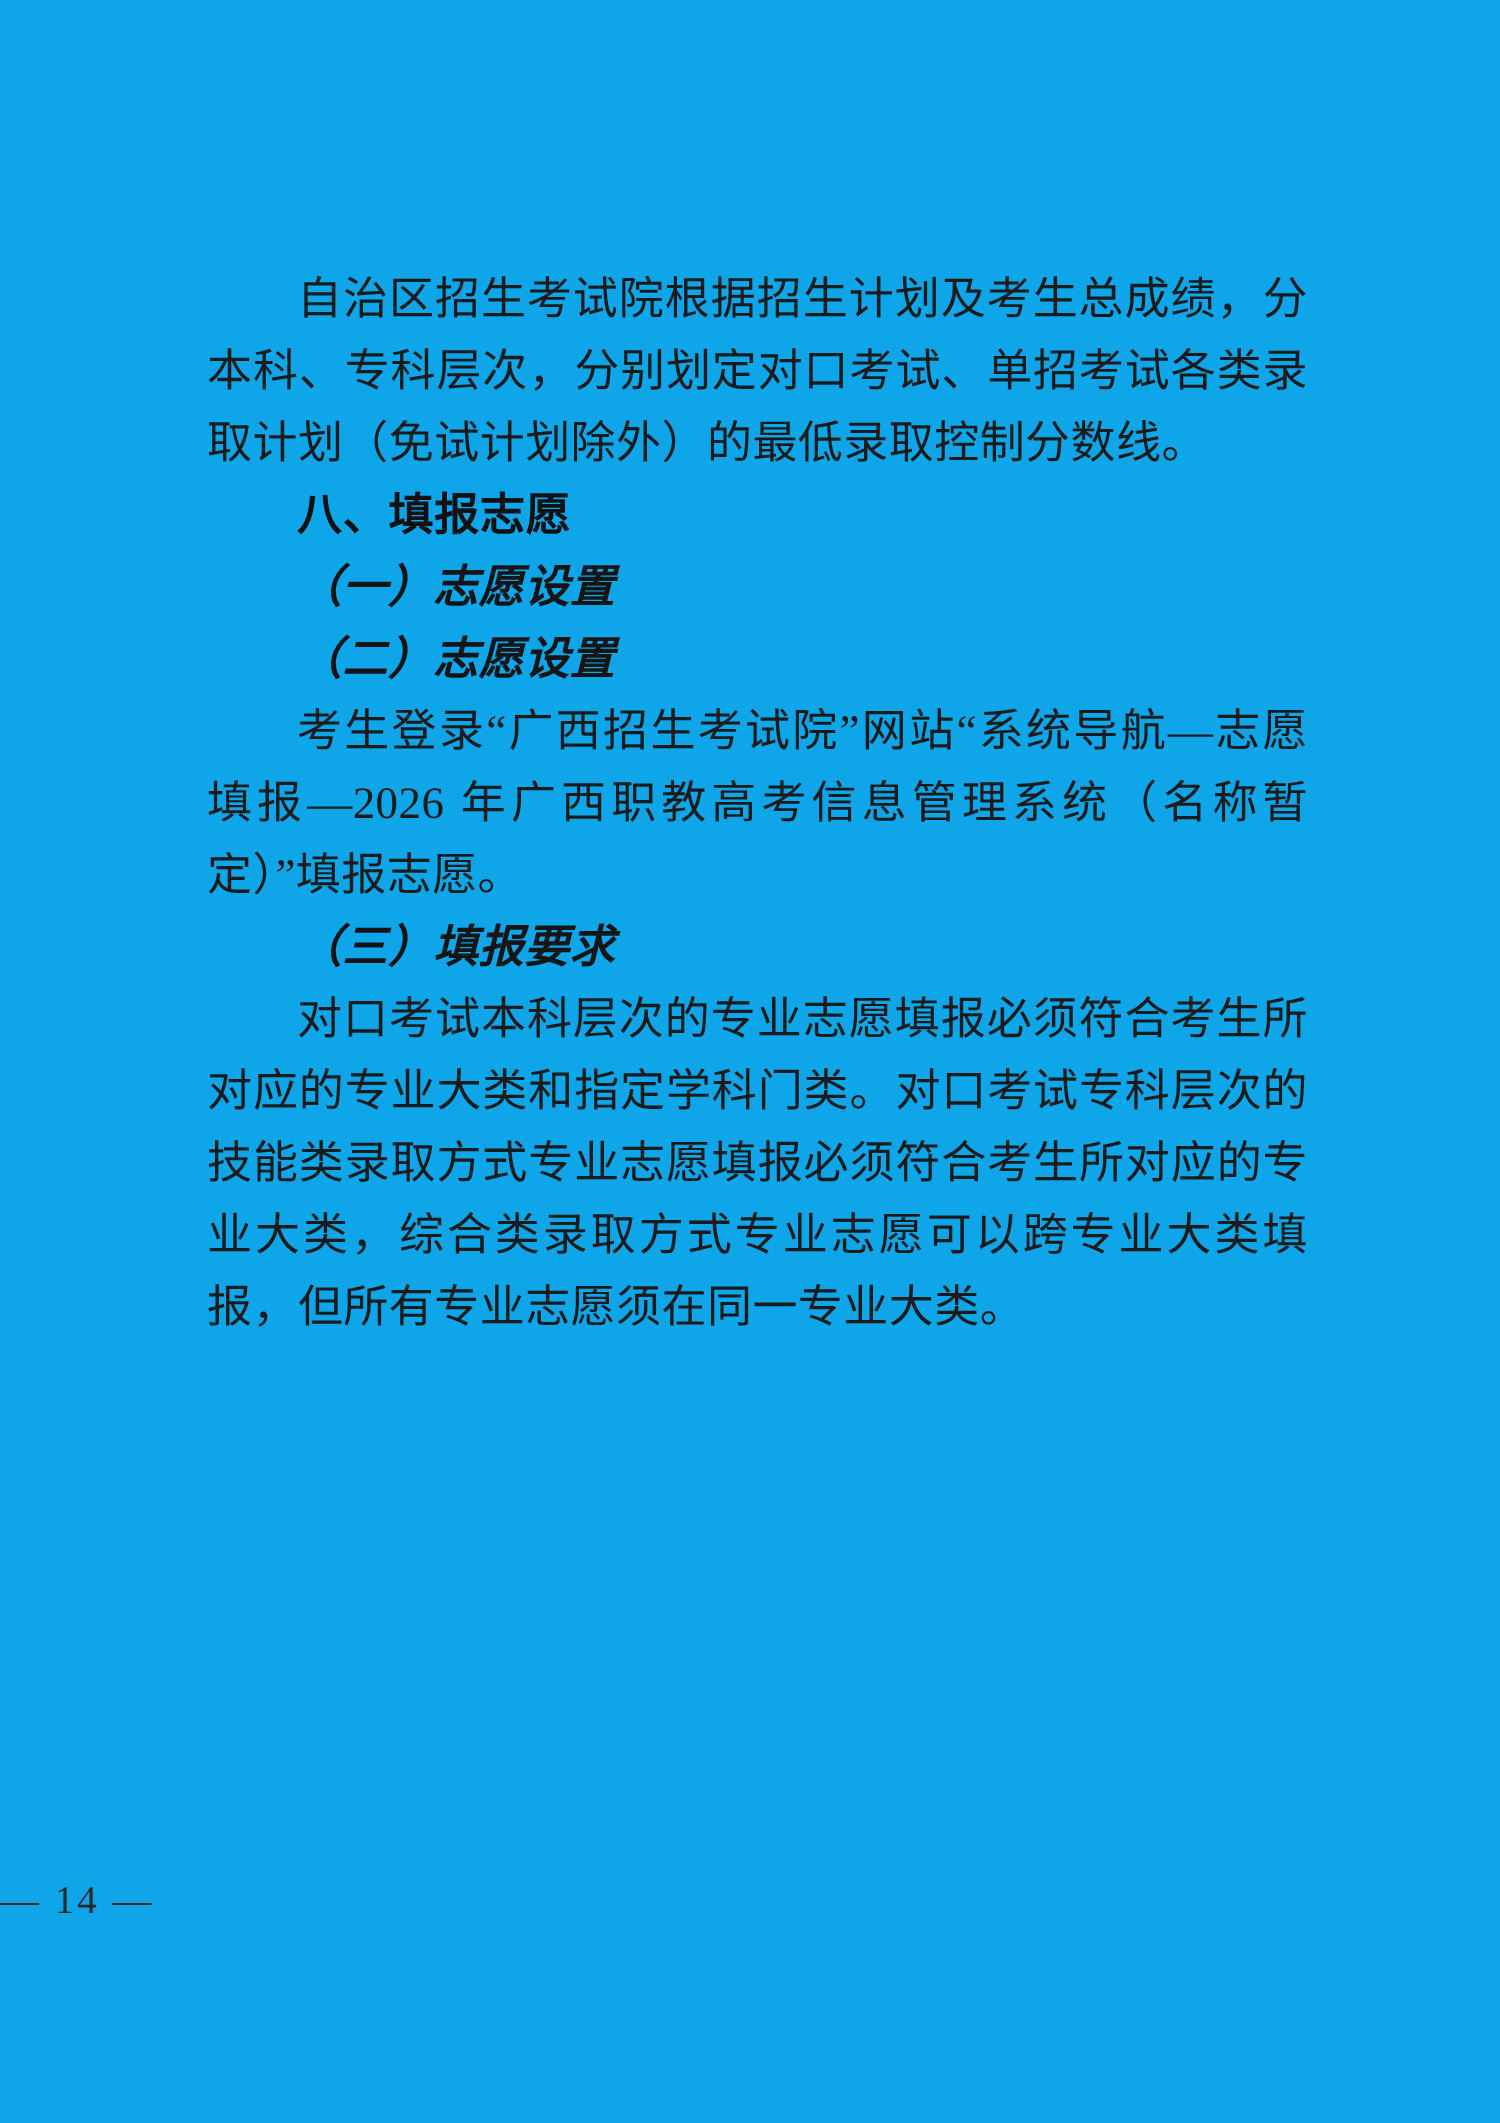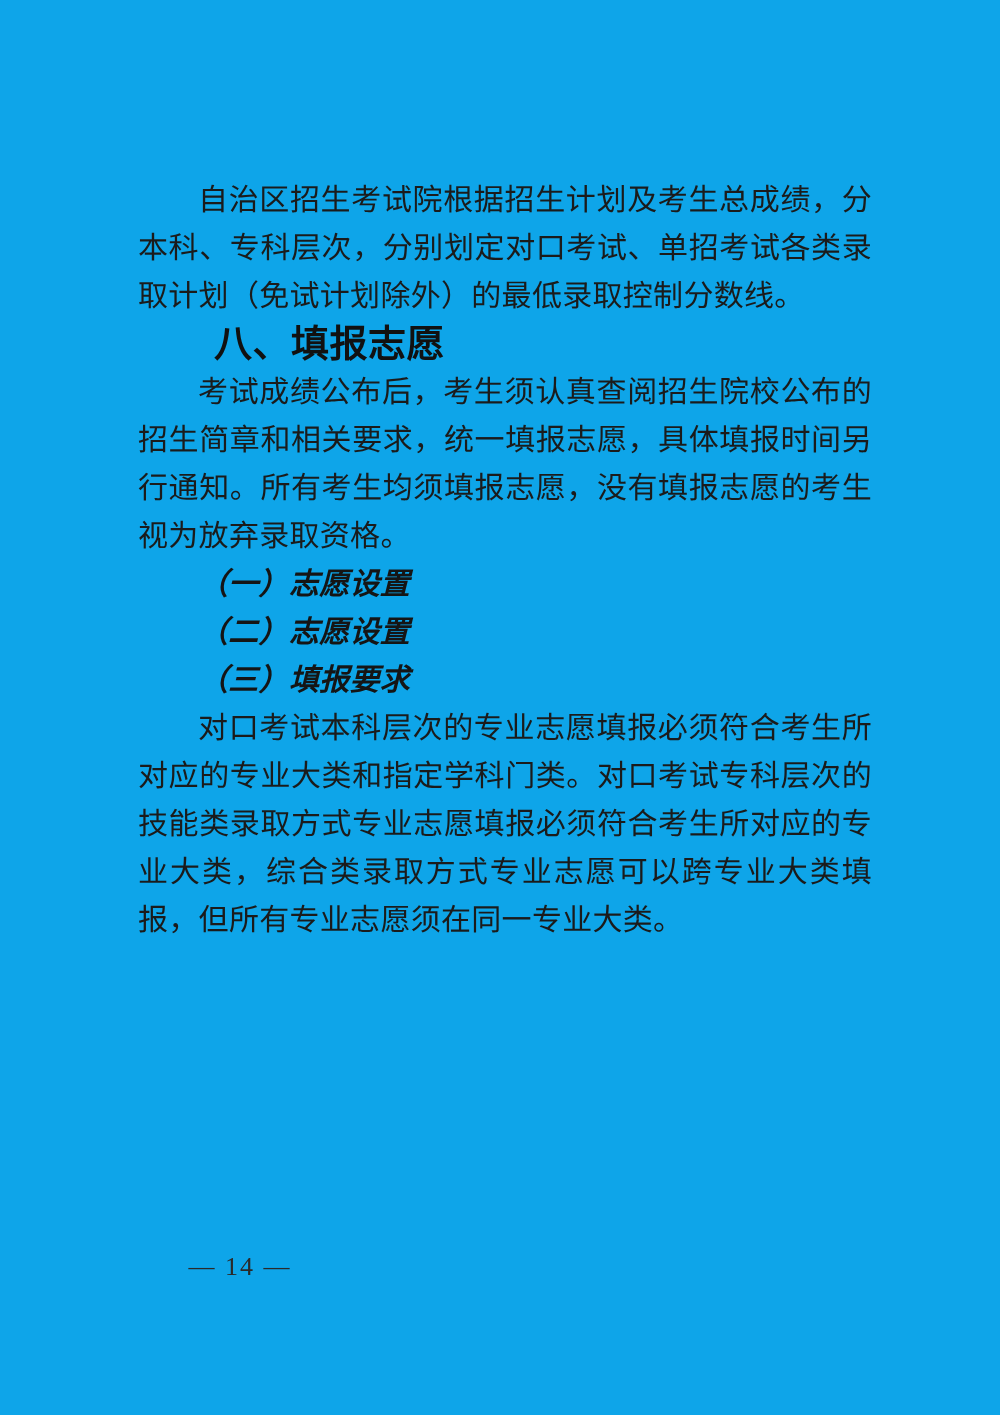--- a/index.html
+++ b/index.html
@@ -33,21 +33,21 @@
     text-justify: inter-character;
     text-indent: 2em;
     margin: 0;
     letter-spacing: 0.3px;
     word-break: break-all;
     -webkit-font-smoothing: antialiased;
   }
   
   .heading-major {
     font-family: "Liberation Sans", "DejaVu Sans", sans-serif;
-    font-size: 38px;
+    font-size: 30px;
     line-height: 48px;
     font-weight: 700;
     color: #111111;
     text-indent: 2em;
     margin: 0;
     letter-spacing: 0.5px;
   }
   
   .heading-sub {
     font-family: "Liberation Serif", "DejaVu Serif", serif;
@@ -59,45 +59,45 @@
     margin: 0;
     letter-spacing: 0.3px;
     font-style: italic;
   }
   
   .page-number {
     position: absolute;
     left: 0;
     top: 1252px;
     width: 480px;
-    text-align: center;
+    text-align: left;
     font-family: "Liberation Serif", "DejaVu Serif", serif;
     font-size: 26px;
     color: #2a2a2a;
     letter-spacing: 2px;
   }
 </style>
 </head>
 <body>
 
 <div class="page">
 
   <div class="content">
 
     <p class="para">自治区招生考试院根据招生计划及考生总成绩，分本科、专科层次，分别划定对口考试、单招考试各类录取计划（免试计划除外）的最低录取控制分数线。</p>
 
     <p class="heading-major">八、填报志愿</p>
 
-    <p class="para">考试成绩公布后，考生须认真查阅招生院校公布的招生简章和相关要求，统一填报志愿，具体填报时间另行通知。所有考生均须填报志愿，没有填报志愿的考生视为放弃录取资格。</p>
 
     <p class="heading-sub">（一）志愿设置</p>
 
 
     <p class="heading-sub">（二）志愿设置</p>
 
+    <p class="para">考生登录“广西招生考试院”网站“系统导航—志愿填报—2026 年广西职教高考信息管理系统（名称暂定）”填报志愿。</p>
 
 
     <p class="heading-sub">（三）填报要求</p>
 
     <p class="para">对口考试本科层次的专业志愿填报必须符合考生所对应的专业大类和指定学科门类。对口考试专科层次的技能类录取方式专业志愿填报必须符合考生所对应的专业大类，综合类录取方式专业志愿可以跨专业大类填报，但所有专业志愿须在同一专业大类。</p>
 
   </div>
 
   <div class="page-number">— 14 —</div>
 

